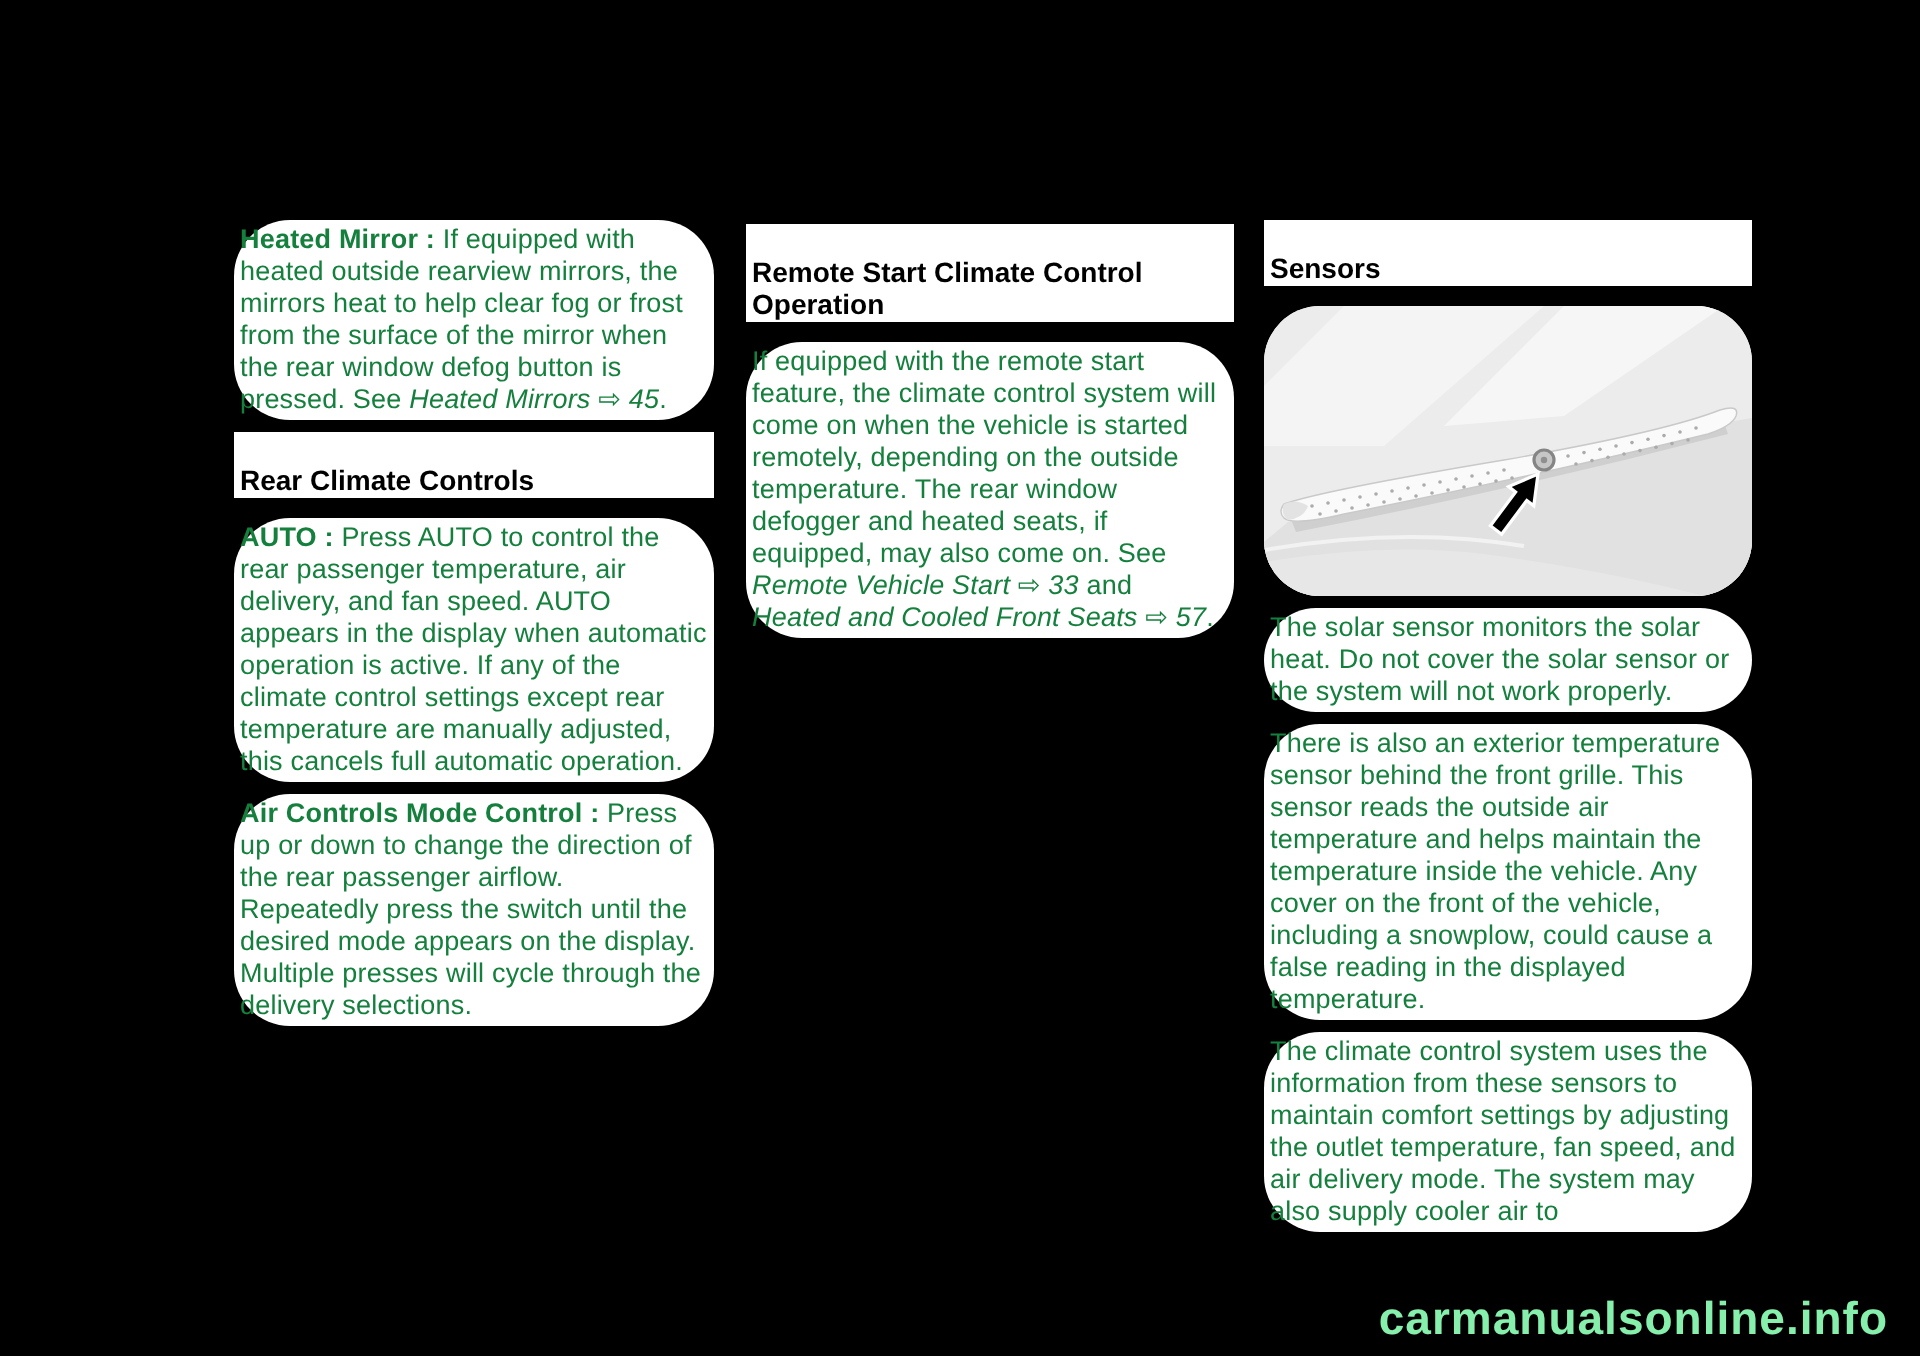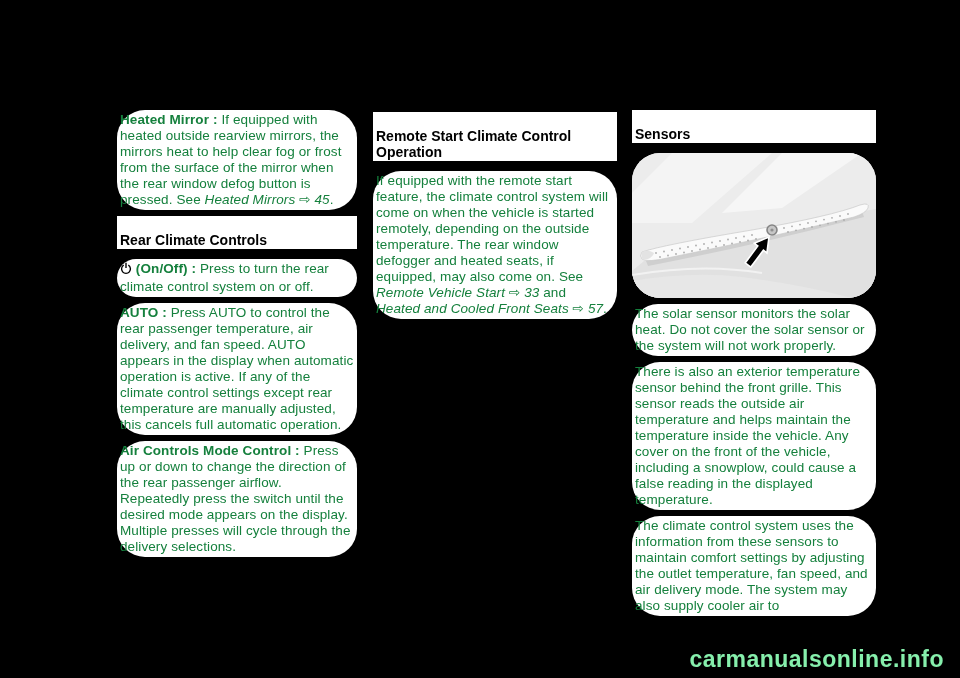--- a/index.html
+++ b/index.html
@@ -58,26 +58,20 @@
 </head>
 <body style="background: rgb(0, 0, 0);">
 
 <div class="page">
 
   <div class="col col-left">
     <div class="box">
       <b>Heated Mirror : </b><span>If equipped with heated outside rearview mirrors, the mirrors heat to help clear fog or frost from the surface of the mirror when the rear window defog button is pressed. See </span><i>Heated Mirrors ⇨ 45</i><span>.</span>
     </div>
     <div class="heading">Rear Climate Controls</div>
-    <div class="box">
-      <span class="power-icon-svg"><svg width="12" height="13" viewBox="0 0 13 14">
-            <path d="M4.0,3.4 A4.8,4.8 0 1 0 9.0,3.4" fill="none" stroke="#000" stroke-width="1.5"></path>
-            <line x1="6.5" y1="0.8" x2="6.5" y2="6.4" stroke="#000" stroke-width="1.5"></line>
-          </svg></span><b> (On/Off) : </b><span>Press to turn the rear climate control system on or off.</span>
-    </div>
     <div class="box">
       <b>AUTO : </b><span>Press AUTO to control the rear passenger temperature, air delivery, and fan speed. AUTO appears in the display when automatic operation is active. If any of the climate control settings except rear temperature are manually adjusted, this cancels full automatic operation.</span>
     </div>
     <div class="box">
       <b>Air Controls Mode Control : </b><span>Press up or down to change the direction of the rear passenger airflow. Repeatedly press the switch until the desired mode appears on the display. Multiple presses will cycle through the delivery selections.</span>
     </div>
   </div>
 
   <div class="col col-middle">
     <div class="heading">Remote Start Climate Control Operation</div>

